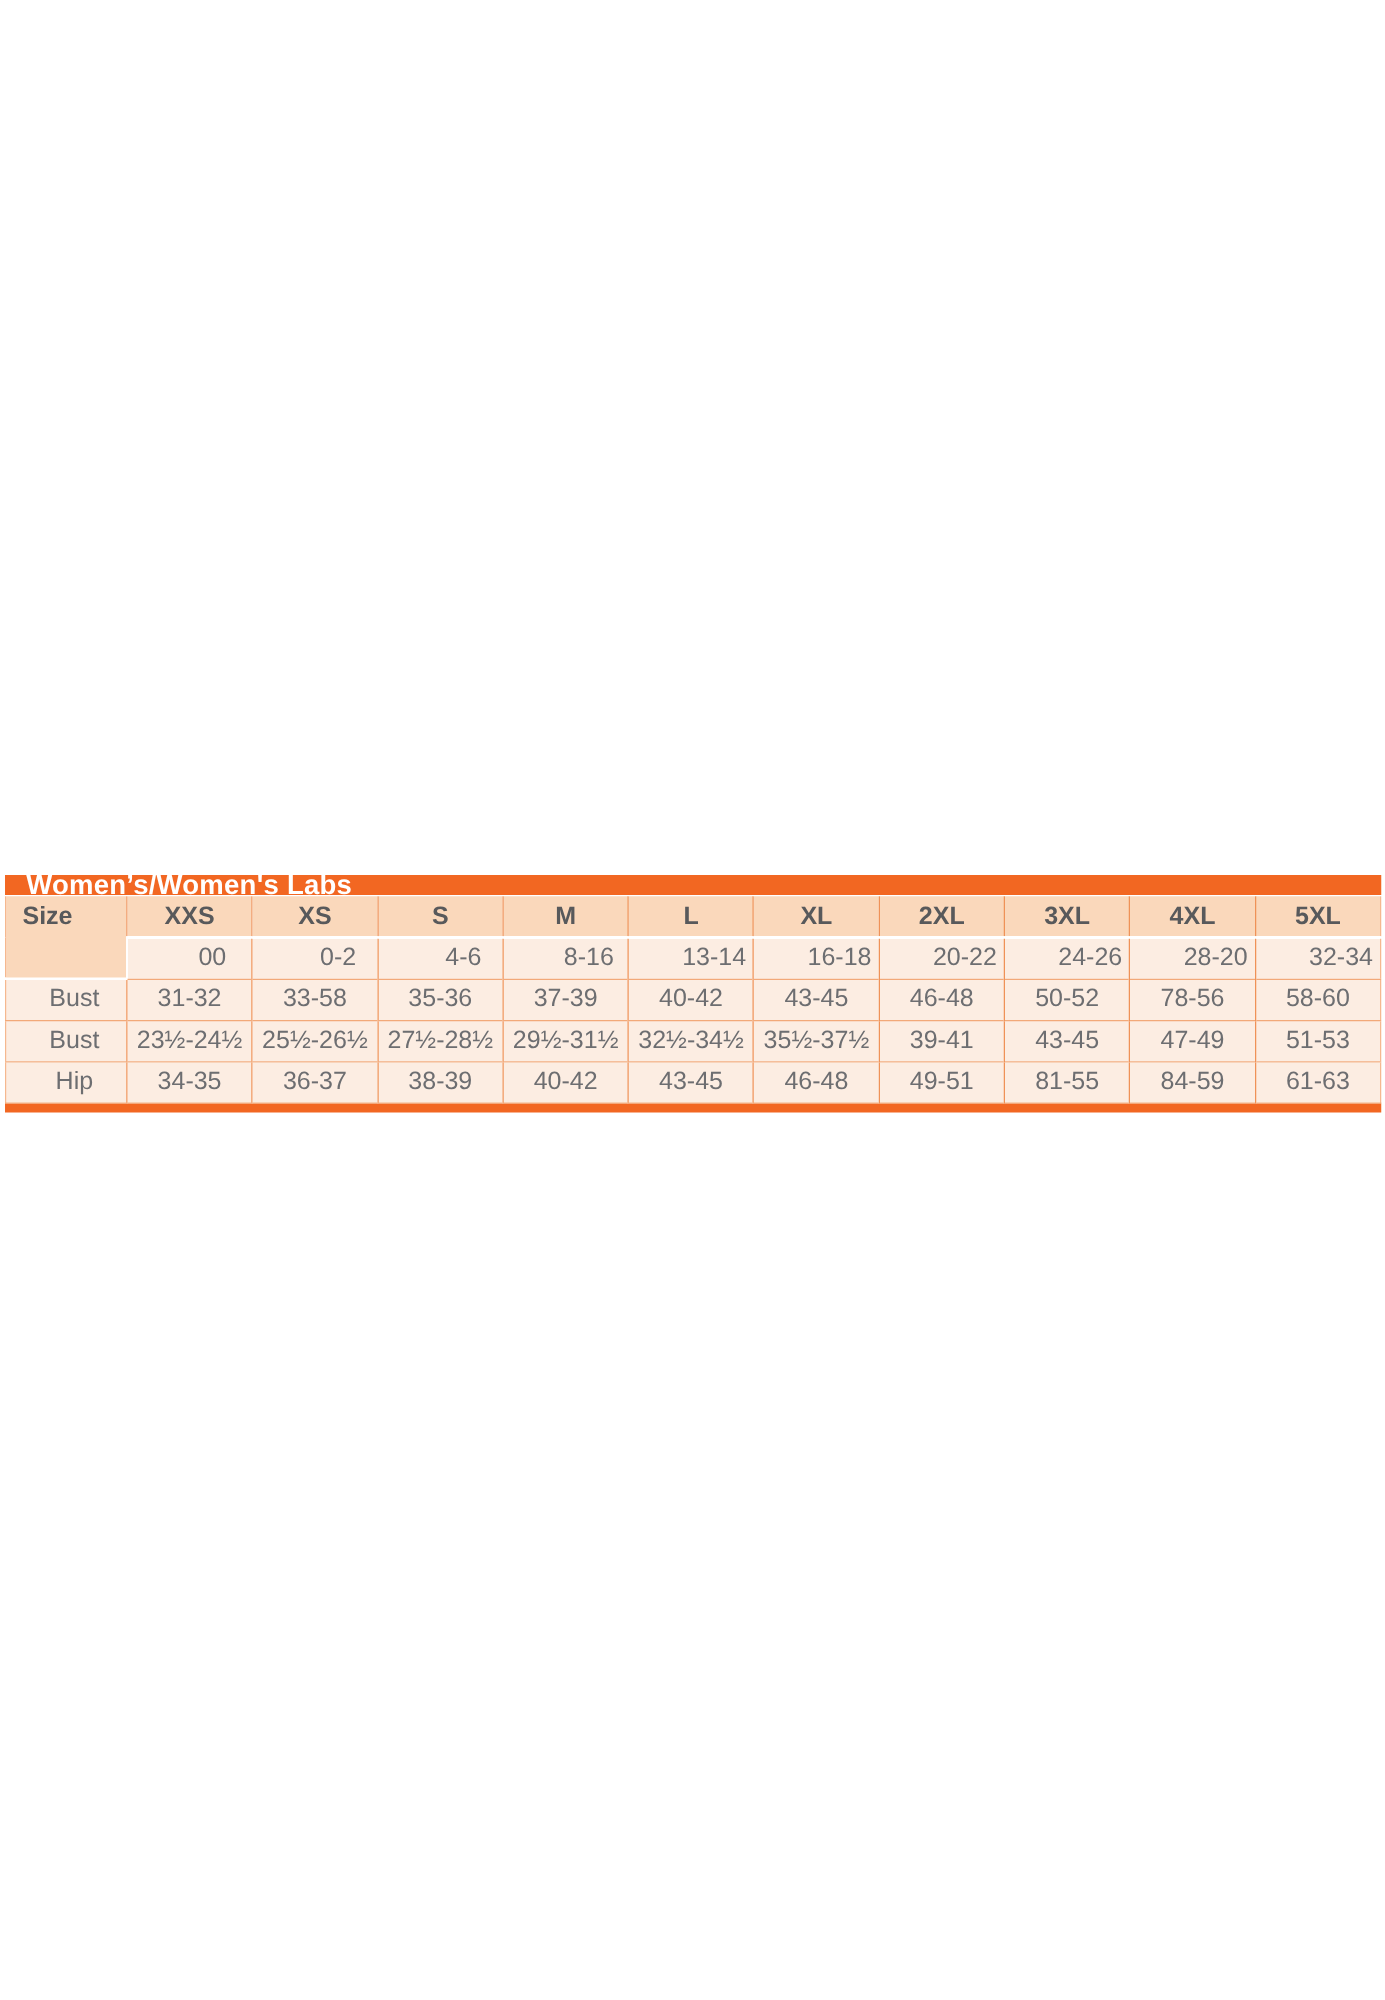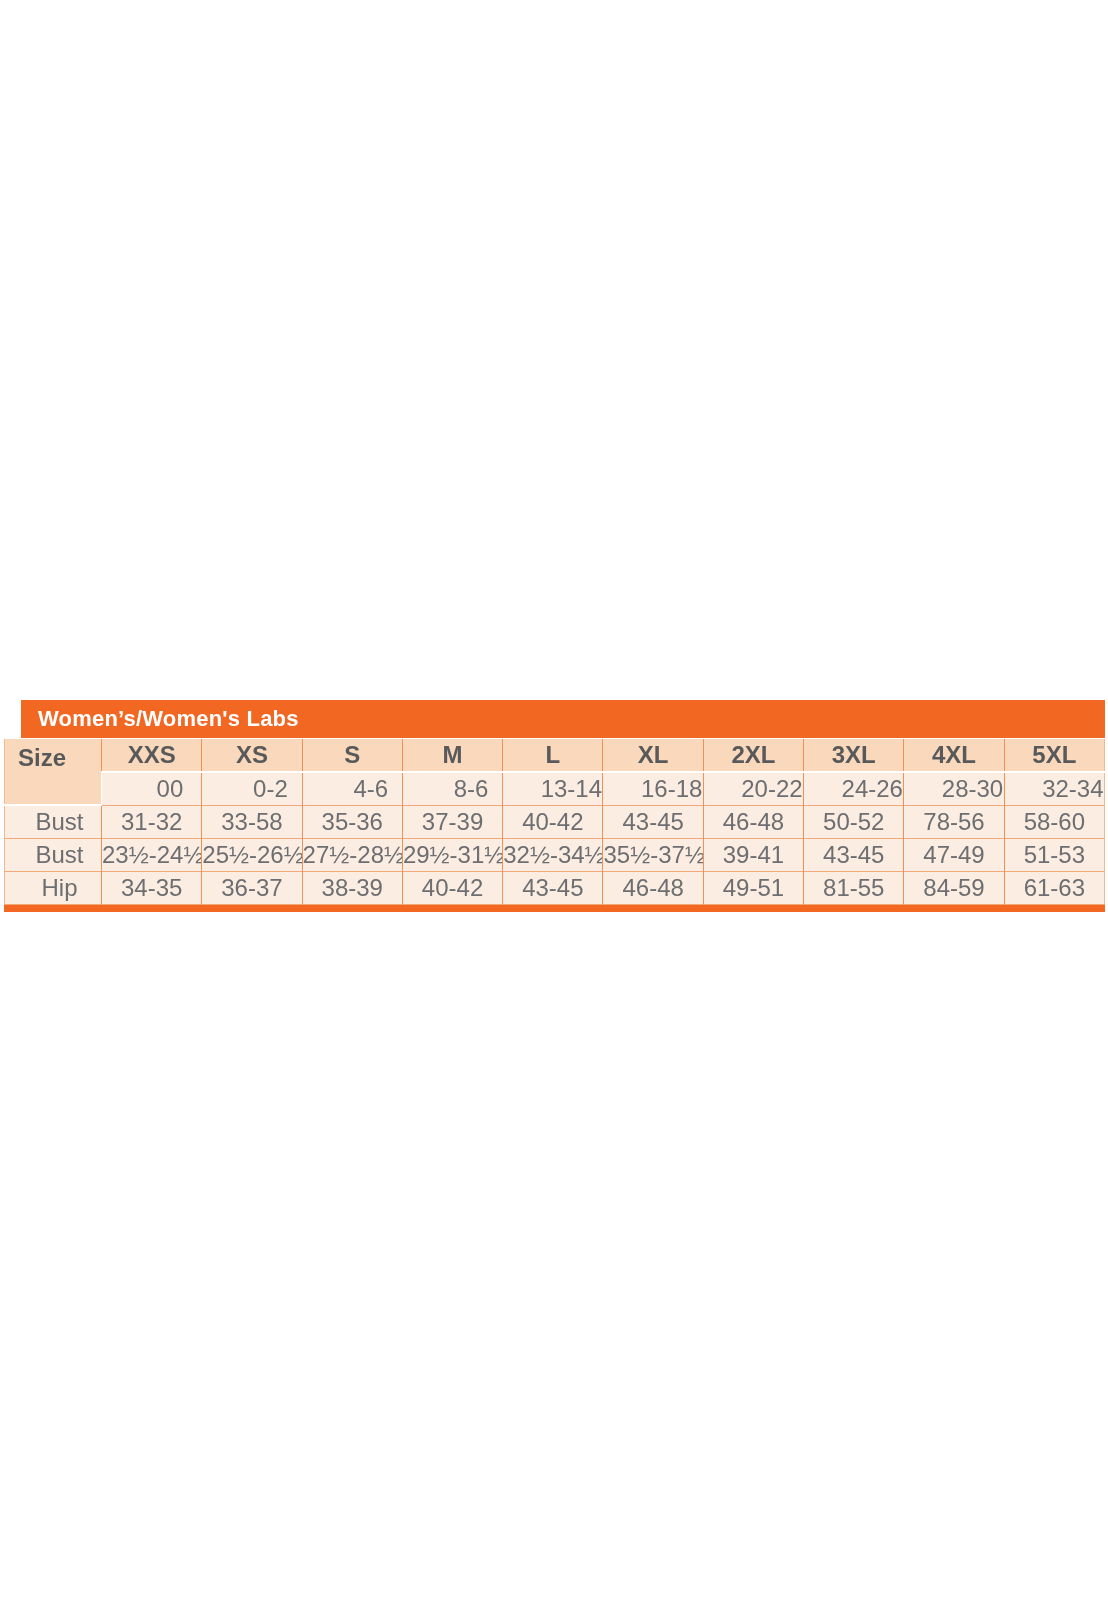--- a/index.html
+++ b/index.html
@@ -12,36 +12,36 @@
     --header-text:#58595B;
     --cell-text:#6D6E71;
   }
   *{box-sizing:border-box;margin:0;padding:0;}
   html,body{width:1108px;height:1600px;background:#ffffff;
     font-family:"Liberation Sans","DejaVu Sans",sans-serif;}
   .size-chart{
     position:absolute;left:4px;top:700px;width:1101px;
   }
   .title-bar{
-    height:38px;background:var(--accent);
+    height:16px;background:var(--accent);
     display:flex;align-items:center;
-    padding-left:17px;margin-bottom:1px;margin-left:17px;
+    padding-left:17px;margin-bottom:1px;
   }
   .title-bar span{
     color:#ffffff;font-size:22px;font-weight:bold;letter-spacing:0.2px;
   }
   table{
     width:100%;border-collapse:collapse;table-layout:fixed;
     border-left:1px solid var(--outer-border);
     border-right:1px solid var(--outer-border);
     border-bottom:1px solid var(--h-border);
   }
   col.label-col{width:97px;}
   th,td{
-    height:33px;font-size:24px;text-align:center;
+    height:33px;font-size:20px;text-align:center;
     color:var(--cell-text);font-weight:normal;
     border-left:1px solid var(--v-border);
     overflow:hidden;white-space:nowrap;
   }
   th:first-child,td:first-child{border-left:none;}
   tr.size-name-row th{
     background:var(--header-bg);color:var(--header-text);
     font-weight:bold;border-bottom:2px solid #ffffff;
   }
   th.corner{
@@ -89,26 +89,26 @@
         <th>XL</th>
         <th>2XL</th>
         <th>3XL</th>
         <th>4XL</th>
         <th>5XL</th>
       </tr>
       <tr class="size-number-row">
         <td>00</td>
         <td>0-2</td>
         <td>4-6</td>
-        <td>8-6</td>
+        <td>8-16</td>
         <td>13-14</td>
         <td>16-18</td>
         <td>20-22</td>
         <td>24-26</td>
-        <td>28-30</td>
+        <td>28-20</td>
         <td>32-34</td>
       </tr>
       <tr class="measure-row">
         <td class="row-label">Bust</td>
         <td>31-32</td>
         <td>33-58</td>
         <td>35-36</td>
         <td>37-39</td>
         <td>40-42</td>
         <td>43-45</td>

